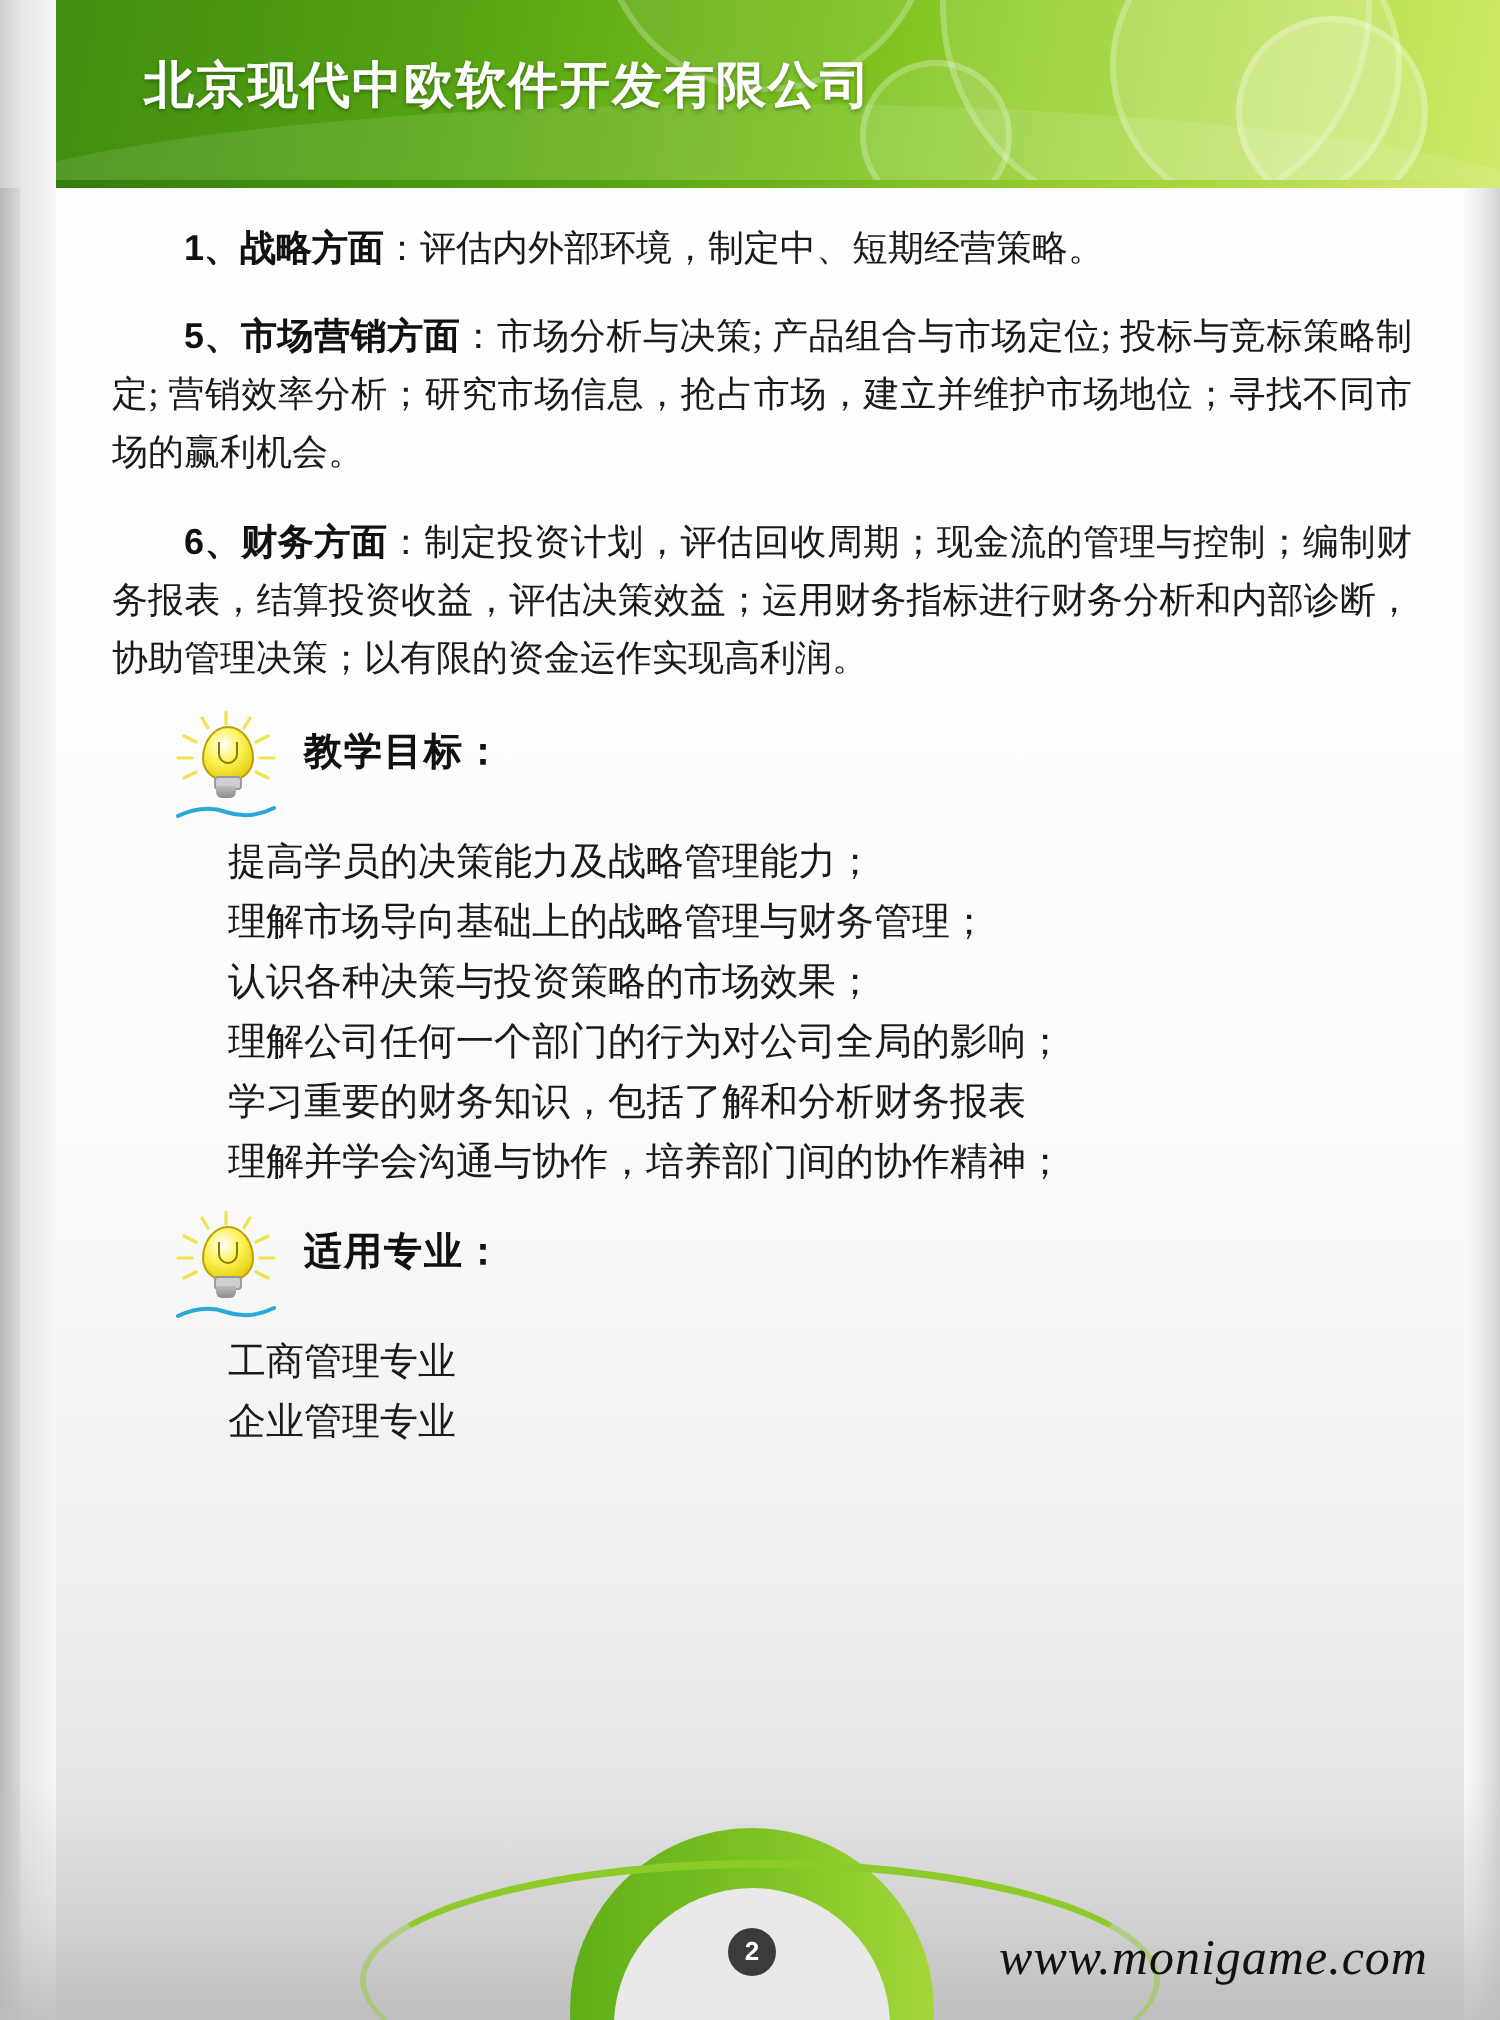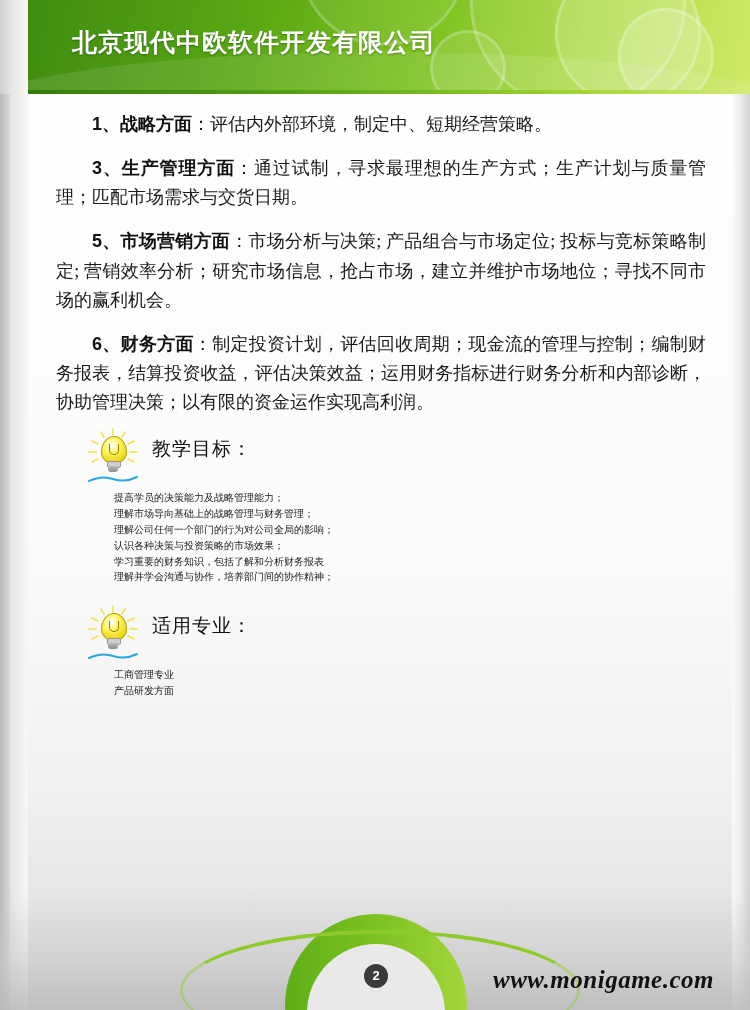--- a/index.html
+++ b/index.html
@@ -154,32 +154,32 @@
   }
   .bulb .underline {
     position: absolute;
     left: 6px; top: 47px;
     width: 50px; height: 8px;
   }
   .section-title {
     position: absolute;
     left: 96px; top: 4px;
     font-family: "Liberation Sans", sans-serif;
-    font-weight: normal;
+    font-weight: bold;
     font-size: 19px;
     color: #111111;
     letter-spacing: 1px;
   }
   .bullet-list {
     margin: 4px 0 0 0;
     padding: 0 0 0 58px;
     list-style: none;
   }
   .bullet-list li {
-    font-size: 10px;
+    font-size: 19px;
     line-height: 1.58;
     color: #1a1a1a;
   }
 
   
   .footer-arc-outer {
     position: absolute;
     left: 285px; bottom: -86px;
     width: 182px; height: 182px;
     border-radius: 50%;
@@ -213,21 +213,21 @@
     font-family: "Liberation Sans", sans-serif;
     font-size: 13px;
     font-weight: bold;
     line-height: 24px;
     text-align: center;
   }
   .site-url {
     position: absolute;
     right: 36px; bottom: 16px;
     font-family: "Liberation Serif", serif;
-    font-weight: bold;
+    font-weight: normal;
     font-style: italic;
     font-size: 25px;
     color: #111111;
     letter-spacing: 0.5px;
   }
   .footer-shade {
     position: absolute;
     left: 0; bottom: 0;
     width: 750px; height: 120px;
     background: linear-gradient(180deg, rgba(200,200,200,0) 0%, rgba(198,198,198,0.55) 60%, rgba(186,186,186,0.85) 100%);
@@ -252,21 +252,20 @@
 
   <div class="left-band"></div>
   <div class="left-band-dark"></div>
   <div class="right-band"></div>
 
   <div class="content">
 
     <p class="para"><span class="lead">1、战略方面</span><span>：评估内外部环境，制定中、短期经营策略。</span></p>
 
 
-    <p class="para"><span class="lead">3、生产管理方面</span><span>：通过试制，寻求最理想的生产方式；生产计划与质量管理；匹配市场需求与交货日期。</span></p>
 
 
     <p class="para"><span class="lead">5、市场营销方面</span><span>：市场分析与决策; 产品组合与市场定位; 投标与竞标策略制定; 营销效率分析；研究市场信息，抢占市场，建立并维护市场地位；寻找不同市场的赢利机会。</span></p>
 
     <p class="para"><span class="lead">6、财务方面</span><span>：制定投资计划，评估回收周期；现金流的管理与控制；编制财务报表，结算投资收益，评估决策效益；运用财务指标进行财务分析和内部诊断，协助管理决策；以有限的资金运作实现高利润。</span></p>
 
     <div class="section-head">
       <div class="bulb">
         <svg class="rays" viewBox="0 0 62 58" xmlns="http://www.w3.org/2000/svg">
           <g stroke="#f2e14a" stroke-width="1.6" stroke-linecap="round">
@@ -287,27 +286,27 @@
         <div class="base"></div>
         <svg class="underline" viewBox="0 0 50 8" xmlns="http://www.w3.org/2000/svg">
           <path d="M1 6 Q14 0 25 4 Q37 8 49 2" stroke="#2aa8d8" stroke-width="2" fill="none" stroke-linecap="round"></path>
         </svg>
       </div>
       <div class="section-title">教学目标：</div>
     </div>
     <ul class="bullet-list">
       <li>提高学员的决策能力及战略管理能力；</li>
       <li>理解市场导向基础上的战略管理与财务管理；</li>
+      <li>认识各种决策与投资策略的市场效果；</li>
       <li>理解公司任何一个部门的行为对公司全局的影响；</li>
-      <li>认识各种决策与投资策略的市场效果；</li>
       <li>学习重要的财务知识，包括了解和分析财务报表</li>
       <li>理解并学会沟通与协作，培养部门间的协作精神；</li>
     </ul>
 
-    <div class="section-head" style="margin-top:24px;">
+    <div class="section-head" style="margin-top:12px;">
       <div class="bulb">
         <svg class="rays" viewBox="0 0 62 58" xmlns="http://www.w3.org/2000/svg">
           <g stroke="#f2e14a" stroke-width="1.6" stroke-linecap="round">
             <line x1="31" y1="1" x2="31" y2="7"></line>
             <line x1="19" y1="4" x2="22" y2="9"></line>
             <line x1="43" y1="4" x2="40" y2="9"></line>
             <line x1="10" y1="13" x2="16" y2="16"></line>
             <line x1="52" y1="13" x2="46" y2="16"></line>
             <line x1="7" y1="24" x2="14" y2="24"></line>
             <line x1="55" y1="24" x2="48" y2="24"></line>
@@ -320,21 +319,21 @@
         <div class="neck"></div>
         <div class="base"></div>
         <svg class="underline" viewBox="0 0 50 8" xmlns="http://www.w3.org/2000/svg">
           <path d="M1 6 Q14 0 25 4 Q37 8 49 2" stroke="#2aa8d8" stroke-width="2" fill="none" stroke-linecap="round"></path>
         </svg>
       </div>
       <div class="section-title">适用专业：</div>
     </div>
     <ul class="bullet-list">
       <li>工商管理专业</li>
-      <li>产品研发方面</li>
+      <li>企业管理专业</li>
     </ul>
 
   </div>
 
   <div class="footer-shade"></div>
   <div class="footer-arc-outer"></div>
   <div class="footer-arc-inner"></div>
   <div class="footer-swoosh"></div>
   <div class="page-badge">2</div>
   <div class="site-url">www.monigame.com</div>

